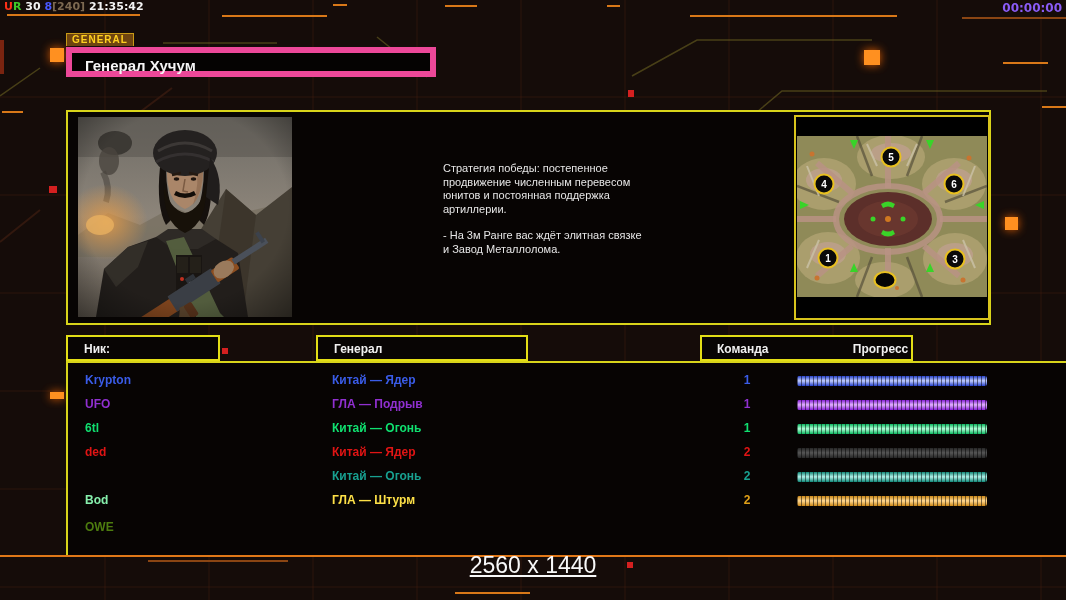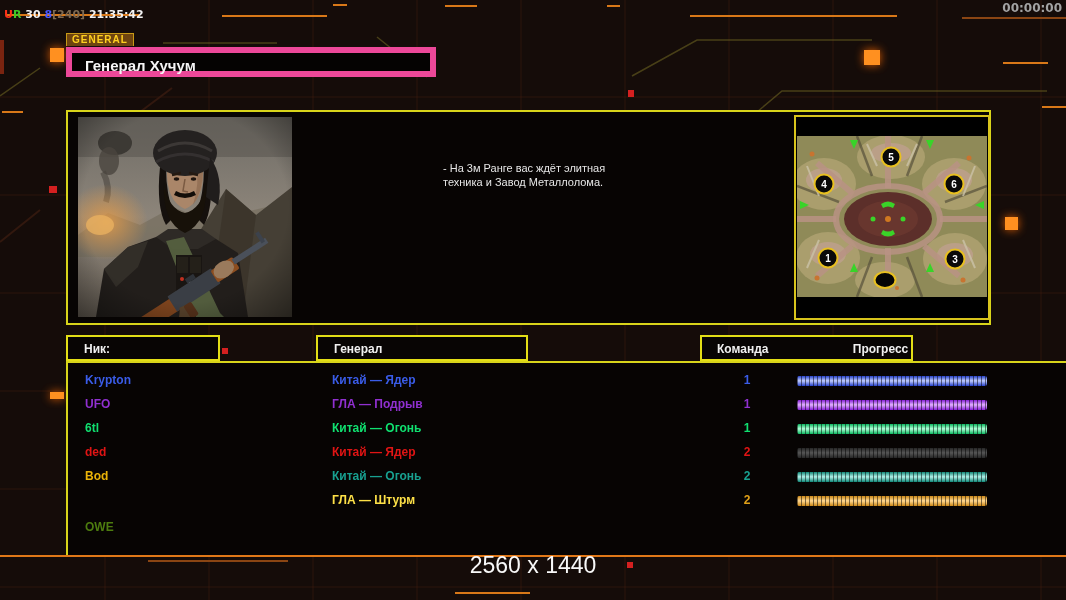--- a/index.html
+++ b/index.html
@@ -5,28 +5,28 @@
   html,body { margin:0; padding:0; background:#000; }
   .screen {
     position:relative; width:1066px; height:600px; overflow:hidden;
     background:#150c09;
     font-family:"Liberation Sans", sans-serif;
   }
   .bg-decor { position:absolute; left:0; top:0; z-index:0; }
 
   
   .topbar-left {
-    position:absolute; left:4px; top:8px; z-index:5;
+    position:absolute; left:4px; top:0; z-index:5;
     font:bold 11px "DejaVu Sans", sans-serif; color:#f2f2f2; white-space:pre;
   }
   .tb-u { color:#ff3018; } .tb-r { color:#3ec828; } .tb-8 { color:#4858ff; }
   .tb-bracket { color:#7d6951; font-weight:bold; }
   .topbar-right {
     position:absolute; right:4px; top:1px; z-index:5;
-    font:bold 12px "DejaVu Sans", sans-serif; color:#a3a3a3;
+    font:bold 12px "DejaVu Sans", sans-serif; color:#8b5cf6;
   }
 
   
   .general-tab {
     position:absolute; left:66px; top:33px; z-index:5;
     height:13px; padding:0 5px; background:#6e4410;
     border:1px solid #c89a16; border-bottom:none; box-sizing:border-box;
     font:bold 10px/12px "Liberation Sans", sans-serif; letter-spacing:1px; color:#ffd020;
   }
   .title-box {
@@ -81,21 +81,21 @@
     position:absolute; top:4px; font:bold 12px "Liberation Sans", sans-serif;
   }
   .c-nick { left:17px; }
   .c-gen  { left:264px;text-align:right; }
   .c-team { left:659px; width:40px; text-align:center; }
   .c-bar  { position:absolute; left:729px; top:7px; width:190px; height:10px; border-radius:2px; }
 
   .bottom-line { position:absolute; left:0; top:555px; width:1066px; height:2px; background:#e07818; z-index:6; }
   .footer-res {
     position:absolute; left:0; right:0; top:552px; z-index:7; text-align:center;
-    font:23px "Liberation Sans", sans-serif; color:#f8f8f8;
+    font:23px "Liberation Sans", sans-serif; color:#f8f8f8;text-decoration:underline;
   }
 </style>
 </head>
 <body>
 
 <div class="screen">
 
   <svg class="bg-decor" width="1066" height="600">
     <defs>
       <filter id="glow" x="-80%" y="-80%" width="260%" height="260%">
@@ -223,21 +223,22 @@
       <path d="M111,56 L120,58" stroke="#241a12" stroke-width="2.5"></path>
       <ellipse cx="98.5" cy="62" rx="2.8" ry="1.8" fill="#1e150f"></ellipse>
       <ellipse cx="115.5" cy="62" rx="2.8" ry="1.8" fill="#1e150f"></ellipse>
       <path d="M107,62 L105,74 L110,75" stroke="#7a5a42" stroke-width="1.5" fill="none"></path>
       <path d="M86,66 Q84,106 107,116 Q130,106 128,66 Q124,92 107,96 Q90,92 86,66 Z" fill="#171109"></path>
       <path d="M96,78 Q107,84 118,78 L116,74 Q107,79 98,74 Z" fill="#120d08"></path>
       <rect width="214" height="200" fill="url(#pg-vig)"></rect>
     </svg>
 
     <div class="strategy">
-      <p>- На 3м Ранге вас ждёт элитная техника и Завод Металлолома.</p>
+      <p>Стратегия победы: постепенное продвижение численным перевесом юнитов и постоянная поддержка артиллерии.</p>
+      <p>- На 3м Ранге вас ждёт элитная связке и Завод Металлолома.</p>
     </div>
 
     <div class="map-box">
       <svg class="map-terrain" viewBox="0 0 190 161" width="190" height="161">
         <rect width="190" height="161" fill="#8f8a58"></rect>
         <g opacity="0.75">
           <ellipse cx="27" cy="48" rx="32" ry="26" fill="#b3a575"></ellipse>
           <ellipse cx="94" cy="21" rx="34" ry="22" fill="#b3a575"></ellipse>
           <ellipse cx="157" cy="48" rx="32" ry="26" fill="#b3a575"></ellipse>
           <ellipse cx="31" cy="122" rx="32" ry="26" fill="#b3a575"></ellipse>
@@ -352,21 +353,21 @@
     </div>
 
     <div class="prow">
       <span class="c-nick" style="color: rgb(224, 20, 20);">ded</span>
       <span class="c-gen" style="color: rgb(224, 20, 20);">Китай — Ядер</span>
       <span class="c-team" style="color: rgb(224, 20, 20);">2</span>
       <span class="c-bar" style="width: 190px; background: repeating-linear-gradient(90deg, rgba(0, 0, 0, 0.5) 0px, rgba(0, 0, 0, 0.5) 1px, rgba(0, 0, 0, 0) 1px, rgba(0, 0, 0, 0) 4px), linear-gradient(rgb(38, 38, 38) 0%, rgb(85, 85, 85) 48%, rgb(38, 38, 38) 100%);"></span>
     </div>
 
     <div class="prow">
-      <span class="c-nick" style="color: #eab308;">Bod</span>
+      <span class="c-nick" style="color: #86efac; margin-top: 24px;">Bod</span>
       <span class="c-gen" style="color: rgb(24, 160, 144);">Китай — Огонь</span>
       <span class="c-team" style="color: rgb(24, 160, 144);">2</span>
       <span class="c-bar" style="width: 190px; background: repeating-linear-gradient(90deg, rgba(0, 0, 0, 0.5) 0px, rgba(0, 0, 0, 0.5) 1px, rgba(0, 0, 0, 0) 1px, rgba(0, 0, 0, 0) 4px), linear-gradient(rgb(16, 136, 120) 0%, rgb(176, 240, 232) 48%, rgb(16, 136, 120) 100%);"></span>
     </div>
 
     <div class="prow">
       <span class="c-nick" style="color: #4d7c0f; margin-top: 27px;">OWE</span>
       <span class="c-gen" style="color: #fde047;">ГЛА — Штурм</span>
       <span class="c-team" style="color: rgb(224, 160, 24);">2</span>
       <span class="c-bar" style="width: 190px; background: repeating-linear-gradient(90deg, rgba(0, 0, 0, 0.5) 0px, rgba(0, 0, 0, 0.5) 1px, rgba(0, 0, 0, 0) 1px, rgba(0, 0, 0, 0) 4px), linear-gradient(rgb(204, 136, 24) 0%, rgb(255, 216, 144) 48%, rgb(204, 136, 24) 100%);"></span>

